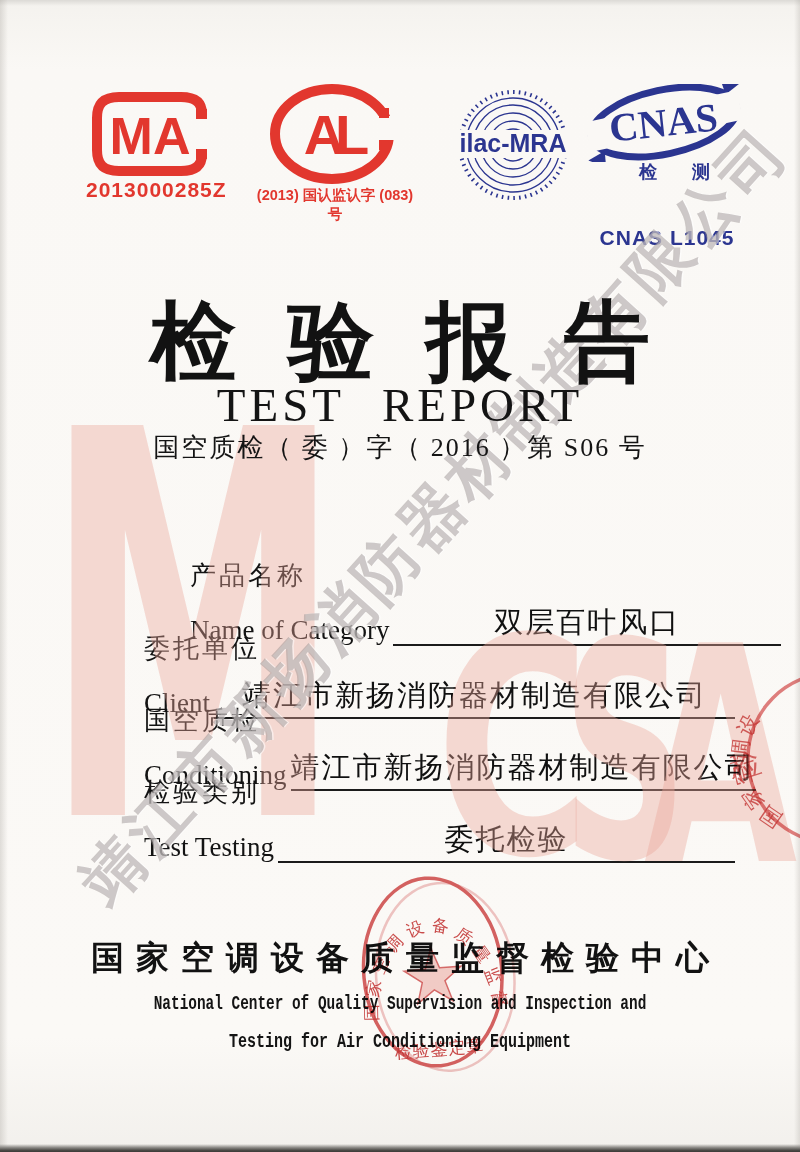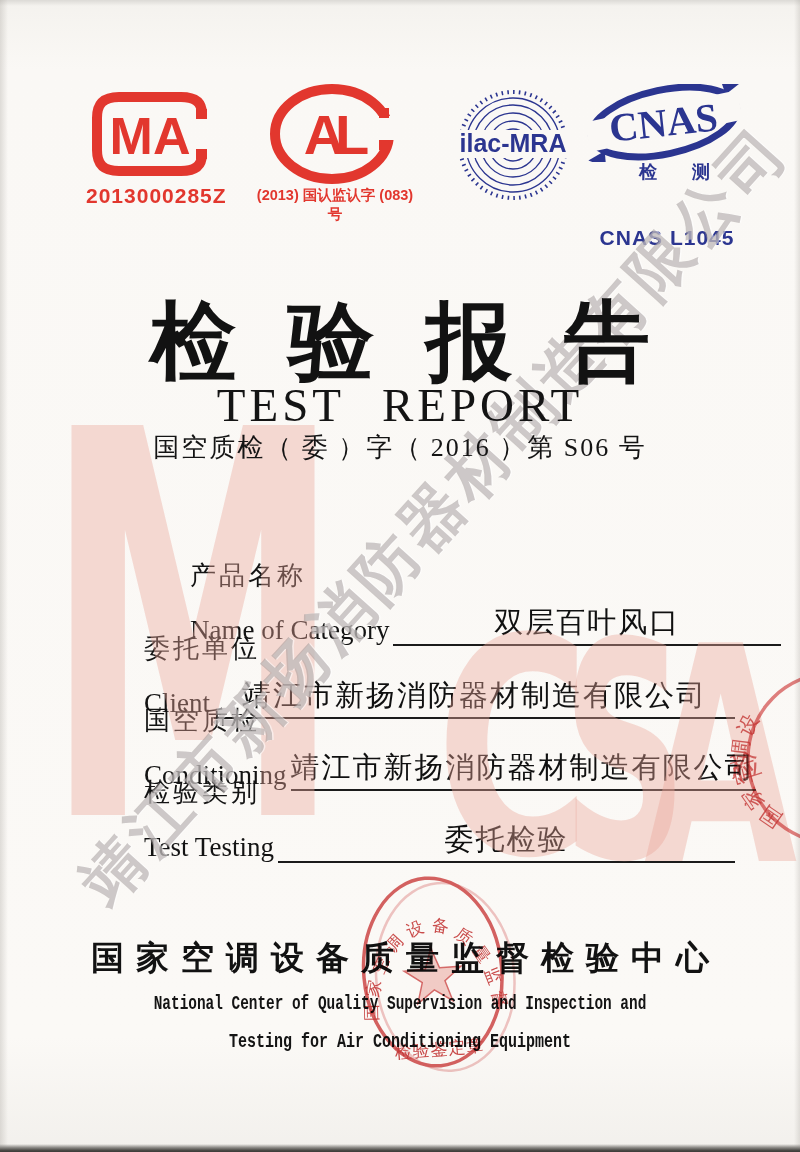--- a/index.html
+++ b/index.html
@@ -33,21 +33,21 @@
     left:-70px;top:488px;width:980px;height:84px;z-index:2;
     transform:rotate(-48deg);
     font-size:63px;font-weight:700;letter-spacing:5px;white-space:nowrap;text-align:center;
     color:rgba(153,144,144,0.48);
     text-shadow:1px 1px 0 rgba(255,255,255,0.55);
   }
 
   
   .logo{z-index:3;}
   .logo-caption{font-weight:700;text-align:center;}
-  .cma-caption{left:86px;top:184px;width:140px;font-size:21px;letter-spacing:1px;color:#e2372e;}
+  .cma-caption{left:86px;top:178px;width:140px;font-size:21px;letter-spacing:1px;color:#e2372e;}
   .cal-caption{left:250px;top:186px;width:170px;font-size:14.5px;color:#e2372e;}
   .cnas-cn{left:592px;top:160px;width:150px;font-size:18px;letter-spacing:15px;padding-left:15px;color:#2b3590;font-weight:700;text-align:center;}
   .cnas-code{left:584px;top:182px;width:166px;font-size:21px;letter-spacing:1px;color:#2b3590;font-weight:700;text-align:center;margin-top:44px;}
 
   
   .title-cn{left:0;right:0;top:284px;text-align:center;font-size:86px;font-weight:700;
     letter-spacing:52px;padding-left:52px;color:#121212;z-index:3;}
   .title-en{left:0;right:0;top:378px;text-align:center;font-family:var(--serif);
     font-size:47px;letter-spacing:4px;word-spacing:22px;color:#141414;z-index:3;}
   .report-no{left:0;right:0;top:430px;text-align:center;font-family:var(--serif);

